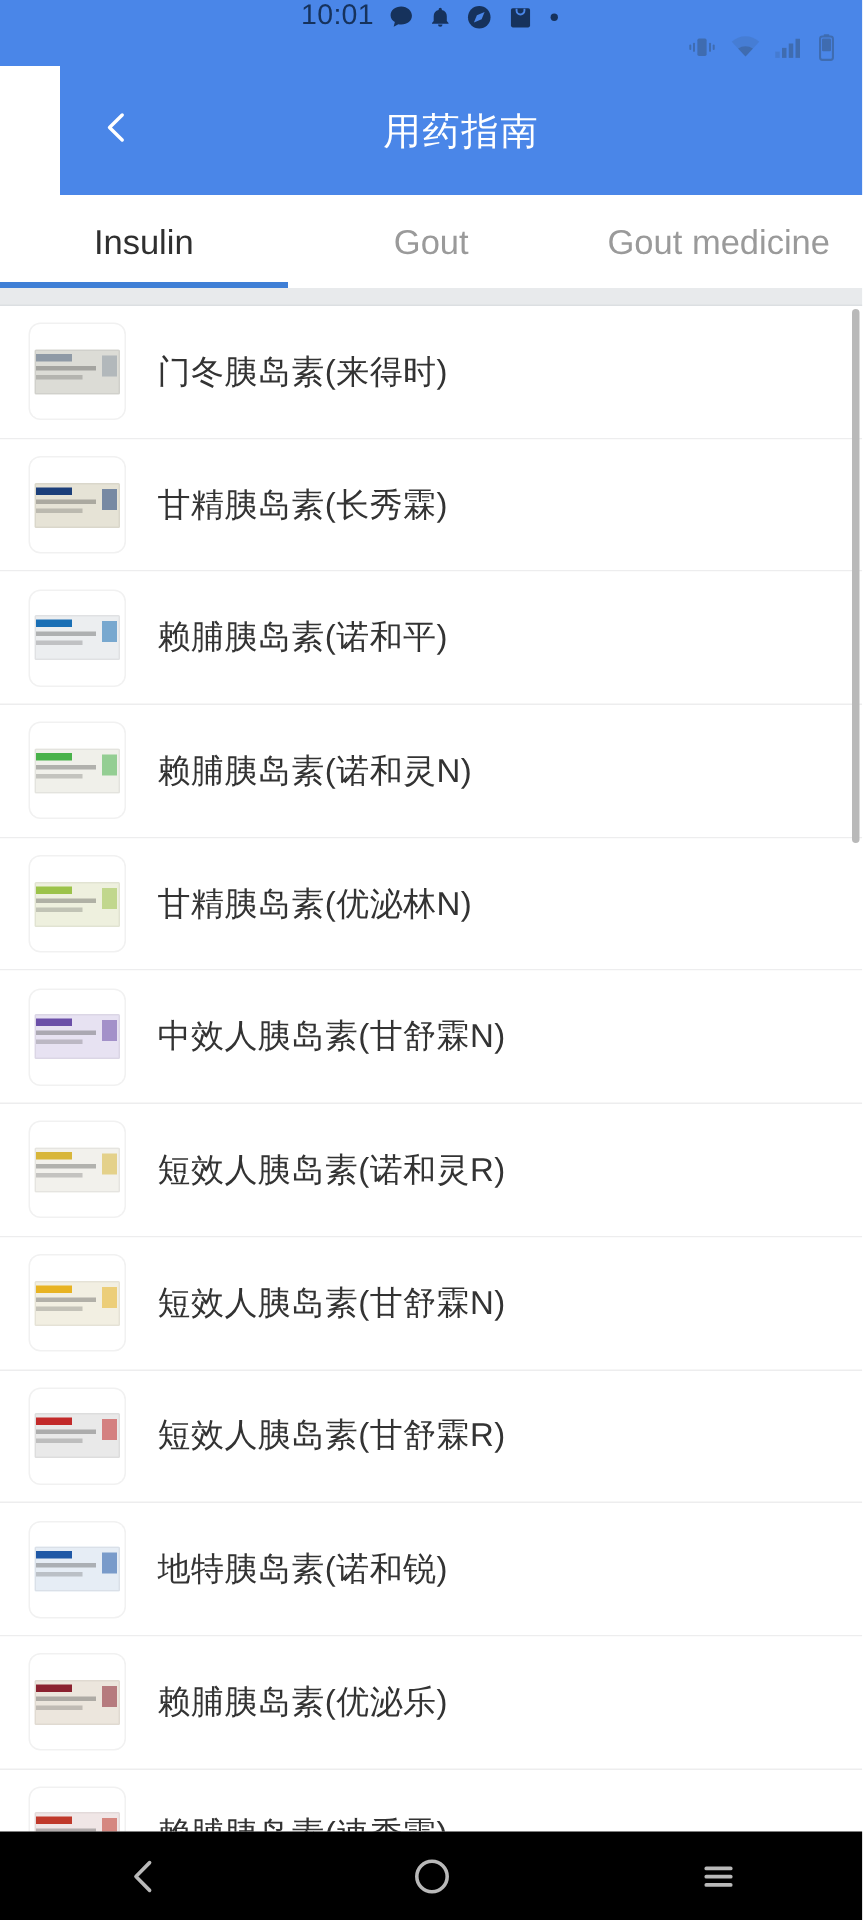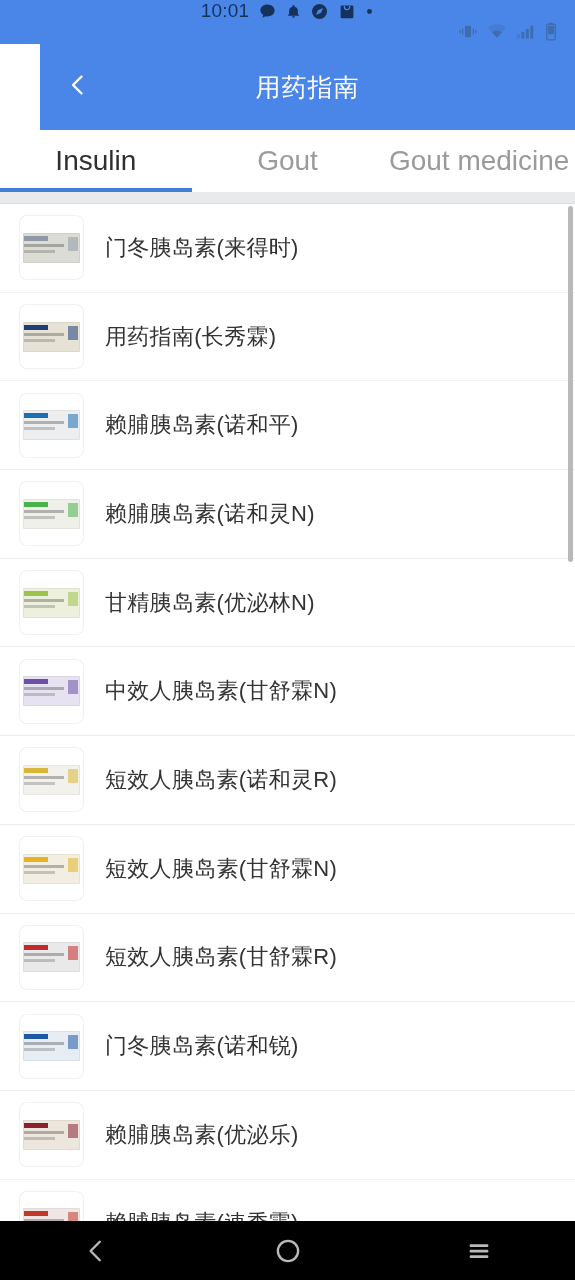--- a/index.html
+++ b/index.html
@@ -35,21 +35,21 @@
     width:100%; text-align:center; color:#ffffff;
     font-size:25px; font-weight:400; letter-spacing:1px;
   }
 
   
   .tabbar {
     height:62px; background:#ffffff; display:flex; position:relative;
   }
   .tab {
     flex:1; display:flex; align-items:center; justify-content:center;
-    font-size:28px; color:#9a9a9a; cursor:pointer; user-select:none;
+    font-size:23px; color:#9a9a9a; cursor:pointer; user-select:none;
   }
   .tab.active { color:#2f2f2f; }
   .tab-indicator {
     position:absolute; bottom:0; height:4px; background:#3f7fd6;
     width:191.6px; left:0;
   }
   .tab-gap { height:12px; background:#e8eaec; border-bottom:1px solid #dcdfe2; }
 
   
   .list-wrap {
@@ -205,21 +205,21 @@
         </div>
         <div class="row">
           <div class="thumb">
             <div class="pkg" style="background: rgb(230, 227, 214);">
               <div class="band" style="left: 1px; top: 3px; width: 42%; height: 5px; background: rgb(28, 63, 122);"></div>
               <div class="band" style="left: 1px; top: 11px; width: 70%; height: 3px; background: rgba(60, 60, 60, 0.35);"></div>
               <div class="band" style="left: 1px; top: 17px; width: 55%; height: 3px; background: rgba(60, 60, 60, 0.25);"></div>
               <div class="band" style="right: 2px; top: 4px; width: 18%; height: 14px; background: rgb(28, 63, 122); opacity: 0.55;"></div>
             </div>
           </div>
-          <div class="row-label">用药指南(长秀霖)</div>
+          <div class="row-label">甘精胰岛素(长秀霖)</div>
         </div>
         <div class="row">
           <div class="thumb">
             <div class="pkg" style="background: rgb(236, 238, 240);">
               <div class="band" style="left: 1px; top: 3px; width: 42%; height: 5px; background: rgb(26, 111, 181);"></div>
               <div class="band" style="left: 1px; top: 11px; width: 70%; height: 3px; background: rgba(60, 60, 60, 0.35);"></div>
               <div class="band" style="left: 1px; top: 17px; width: 55%; height: 3px; background: rgba(60, 60, 60, 0.25);"></div>
               <div class="band" style="right: 2px; top: 4px; width: 18%; height: 14px; background: rgb(26, 111, 181); opacity: 0.55;"></div>
             </div>
           </div>
@@ -293,21 +293,21 @@
         </div>
         <div class="row">
           <div class="thumb">
             <div class="pkg" style="background: rgb(230, 237, 245);">
               <div class="band" style="left: 1px; top: 3px; width: 42%; height: 5px; background: rgb(31, 88, 166);"></div>
               <div class="band" style="left: 1px; top: 11px; width: 70%; height: 3px; background: rgba(60, 60, 60, 0.35);"></div>
               <div class="band" style="left: 1px; top: 17px; width: 55%; height: 3px; background: rgba(60, 60, 60, 0.25);"></div>
               <div class="band" style="right: 2px; top: 4px; width: 18%; height: 14px; background: rgb(31, 88, 166); opacity: 0.55;"></div>
             </div>
           </div>
-          <div class="row-label">门冬胰岛素(诺和锐)</div>
+          <div class="row-label">地特胰岛素(诺和锐)</div>
         </div>
         <div class="row">
           <div class="thumb">
             <div class="pkg" style="background: rgb(236, 230, 221);">
               <div class="band" style="left: 1px; top: 3px; width: 42%; height: 5px; background: rgb(139, 34, 48);"></div>
               <div class="band" style="left: 1px; top: 11px; width: 70%; height: 3px; background: rgba(60, 60, 60, 0.35);"></div>
               <div class="band" style="left: 1px; top: 17px; width: 55%; height: 3px; background: rgba(60, 60, 60, 0.25);"></div>
               <div class="band" style="right: 2px; top: 4px; width: 18%; height: 14px; background: rgb(139, 34, 48); opacity: 0.55;"></div>
             </div>
           </div>

